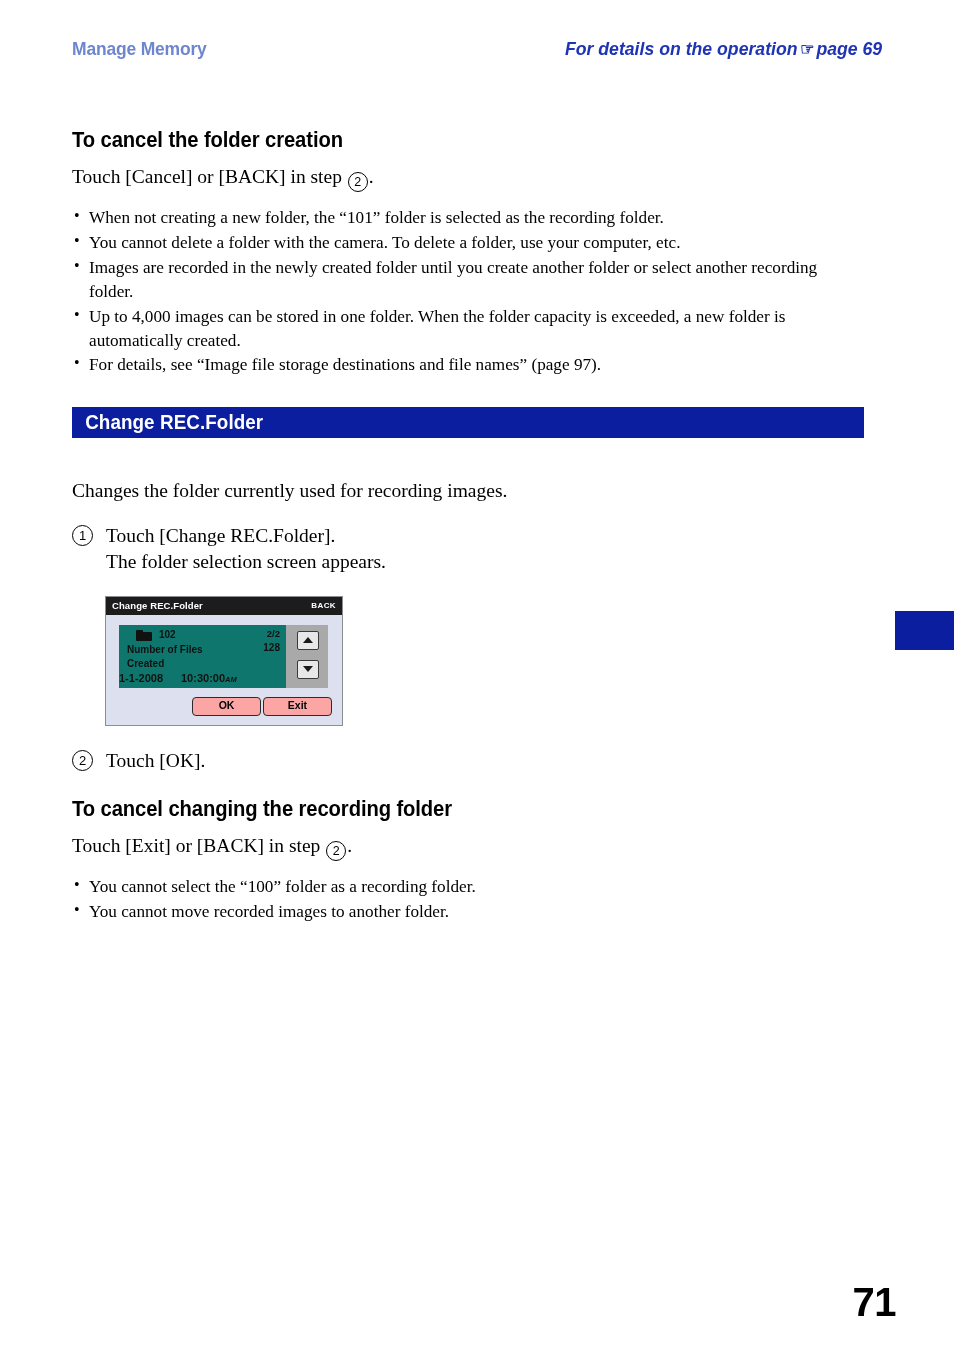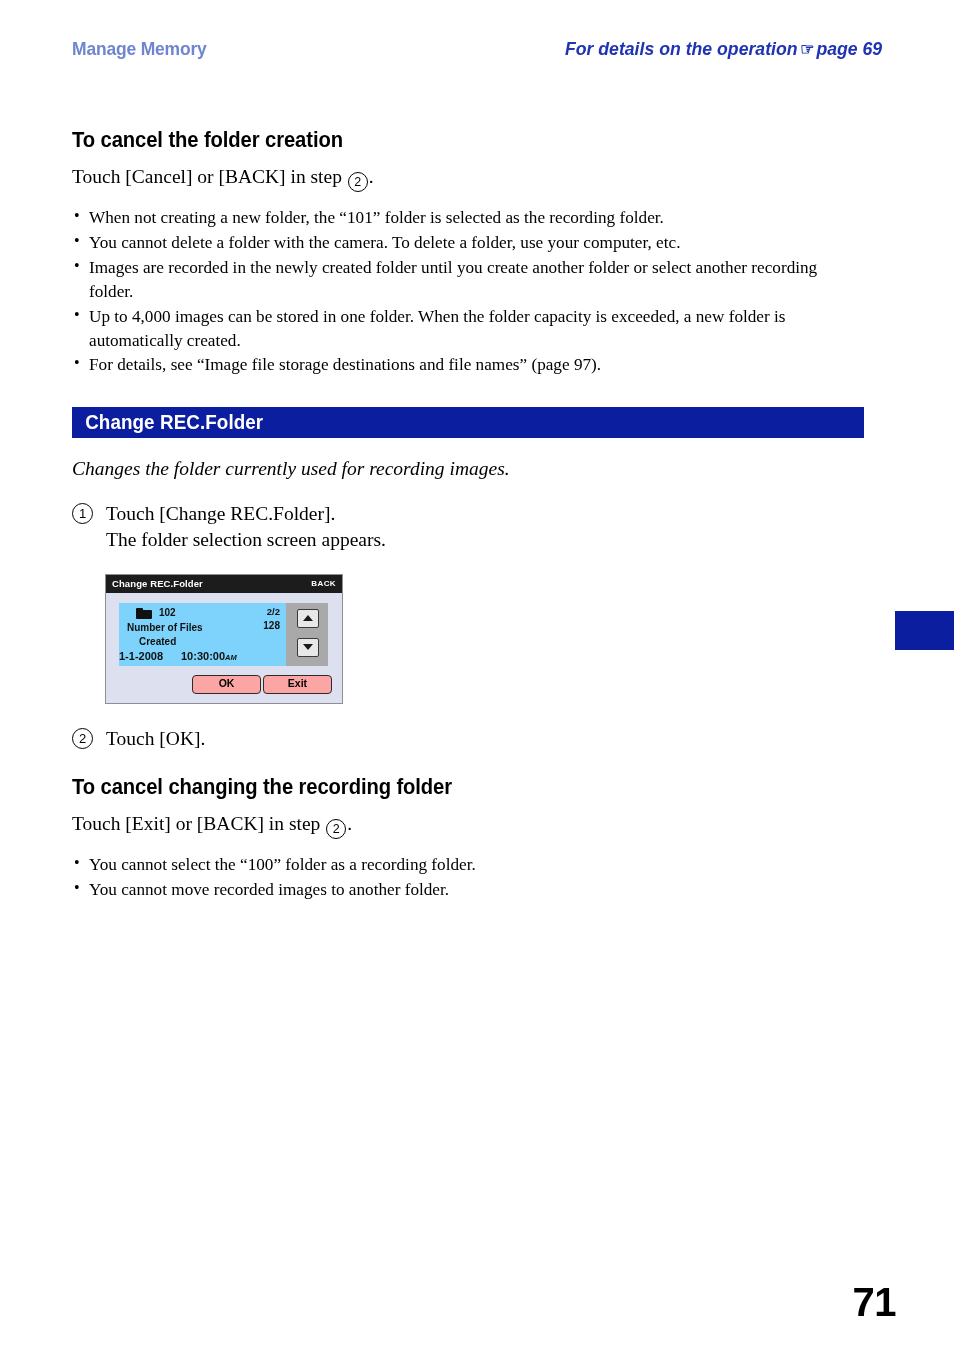--- a/index.html
+++ b/index.html
@@ -114,24 +114,23 @@
     font-family: "Liberation Sans Narrow", "Liberation Sans", sans-serif;
     font-weight: bold;
     font-size: 20px;
     padding-left: 14px;
     letter-spacing: 0.1px;
     transform: scaleX(0.94);
     transform-origin: left center;
   }
 
   .intro {
-    margin-top: 18px;
+    margin-top: 40px;
     font-size: 19.5px;
     line-height: 1.3;
-    font-style: italic;
   }
 
   
   .step {
     position: relative;
     padding-left: 34px;
     margin-top: 14px;
     font-size: 19.5px;
     line-height: 1.3;
   }
@@ -197,21 +196,21 @@
   .fig-body {
     position: relative;
     height: 112px;
   }
   .fig-panel {
     position: absolute;
     left: 13px;
     top: 10px;
     width: 167px;
     height: 63px;
-    background: #7dd3fc;
+    background: #0f766e;
     color: #111111;
   }
   .fig-scrollband {
     position: absolute;
     left: 180px;
     top: 10px;
     width: 42px;
     height: 63px;
     background: #a9a9a9;
   }
@@ -239,21 +238,21 @@
     position: absolute;
     left: 0; top: 2.5px;
     width: 16px; height: 8.5px;
     background: #111;
     border-radius: 0 1px 1px 1px;
   }
   .r-102 { left: 40px; top: 4px; }
   .r-22  { right: 6px; top: 3px; font-size: 9.5px; }
   .r-nof { left: 8px; top: 19px; }
   .r-128 { right: 6px; top: 17px; font-size: 10px; }
-  .r-created { left: 20px; top: 33px; }
+  .r-created { left: 8px; top: 33px; }
   .r-date { left: 0; top: 47px; font-size: 11px; }
   .r-time { left: 62px; top: 47px; font-size: 11px; }
   .r-time .ampm { font-size: 7.5px; font-style: italic; }
 
   .scrollbtn {
     position: absolute;
     width: 20px;
     height: 17px;
     background: #e8e8e8;
     border: 1.2px solid #3a3a3a;

